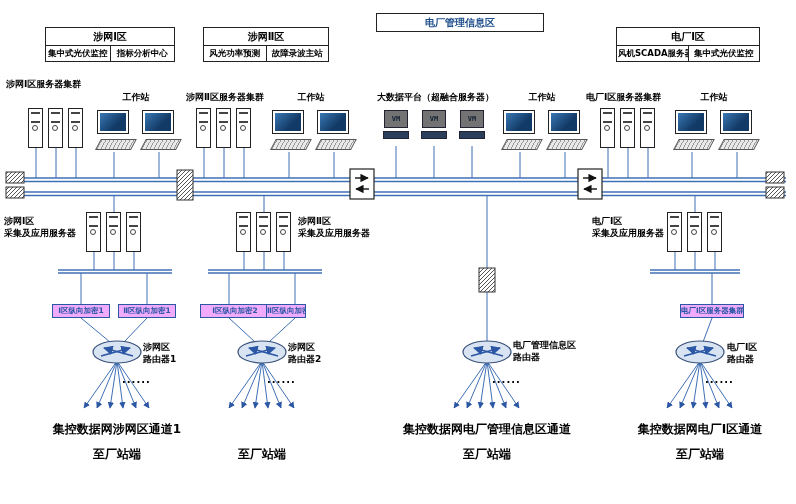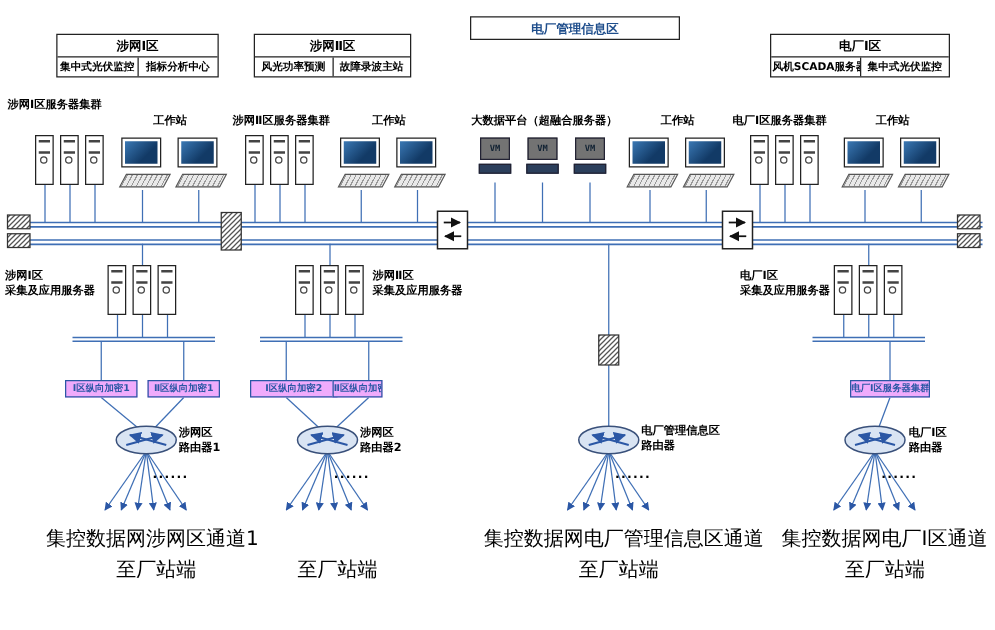--- a/index.html
+++ b/index.html
@@ -34,21 +34,21 @@
                 line-height:16px; color:#123; margin:0 auto; box-sizing:border-box; font-family:"DejaVu Sans Mono", monospace; }
   .vm .vm-base { width:26px; height:8px; background:#2b3f5c; margin:3px auto 0; border:1px solid #223; box-sizing:border-box; }
 
   
   .lbl { position:absolute; font-size:9px; font-weight:bold; color:#000; white-space:pre-line; z-index:4; line-height:1.3; }
   .lbl.c { text-align:center; }
 
   .enc { position:absolute; box-sizing:border-box; height:14px; background:#f0abfc; border:1px solid #2b57a5; color:#2b57a5;
          font-size:7.5px; font-weight:bold; line-height:12px; text-align:center; z-index:4; white-space:nowrap; overflow:hidden; }
 
-  .chan { position:absolute; font-size:16px; font-weight:normal; color:#000; text-align:right; z-index:4; white-space:nowrap; }
+  .chan { position:absolute; font-size:12px; font-weight:bold; color:#000; text-align:center; z-index:4; white-space:nowrap; }
   .dots { position:absolute; font-size:10px; font-weight:bold; color:#000; z-index:4; letter-spacing:1px; }
 </style>
 </head>
 <body>
 
 <div class="canvas">
 
   <svg class="wires" width="796" height="504" viewBox="0 0 796 504">
     <defs>
       <pattern id="hatch" width="4" height="4" patternUnits="userSpaceOnUse">

